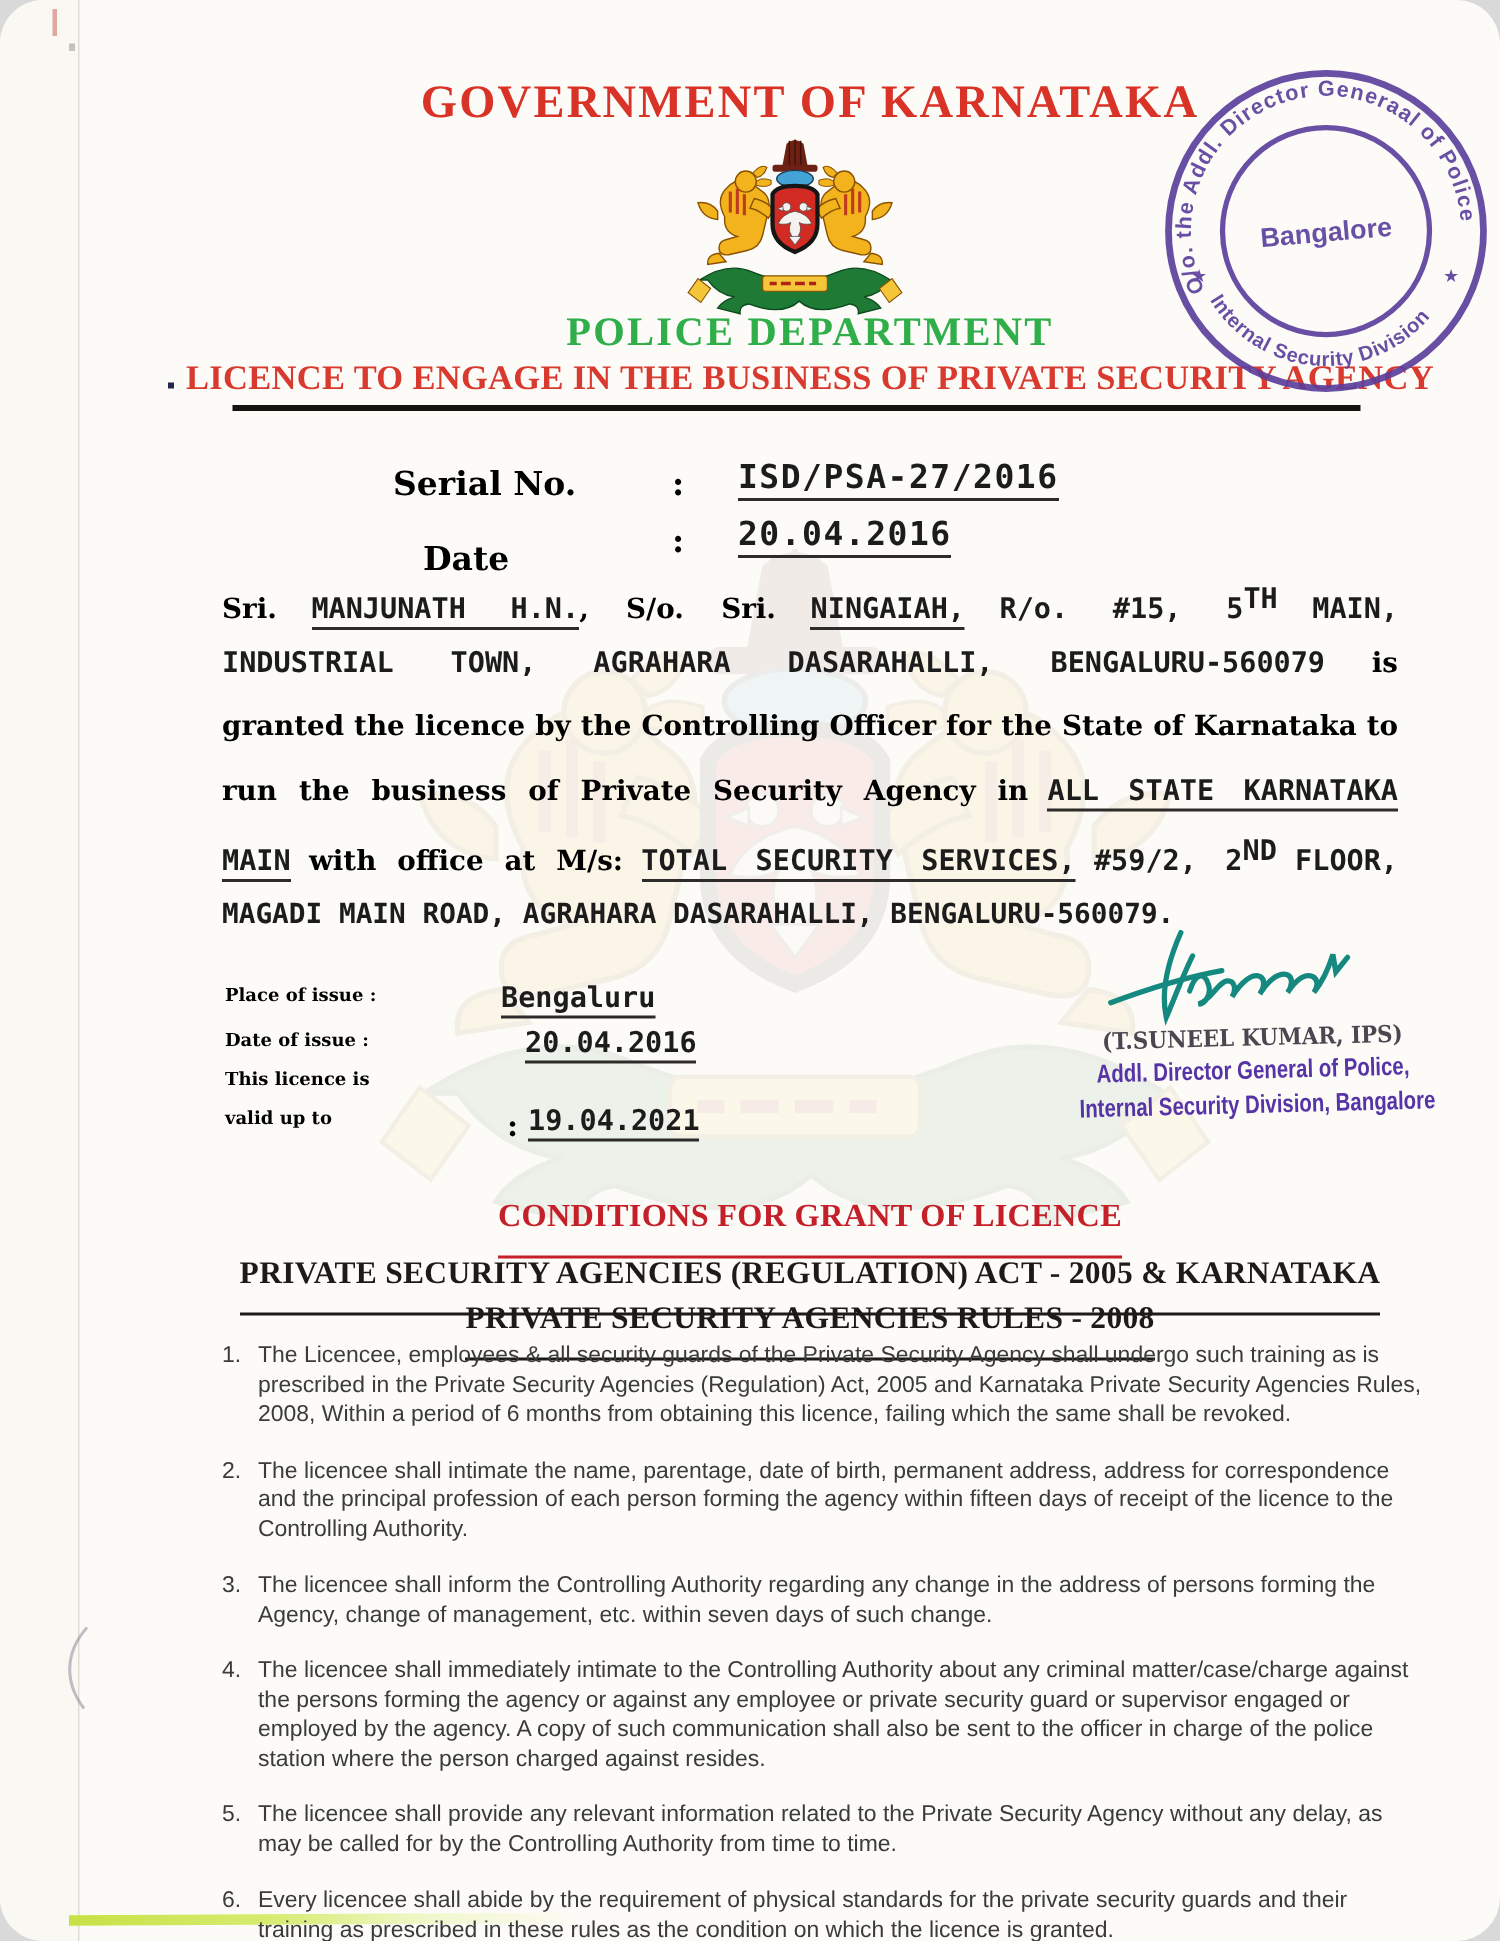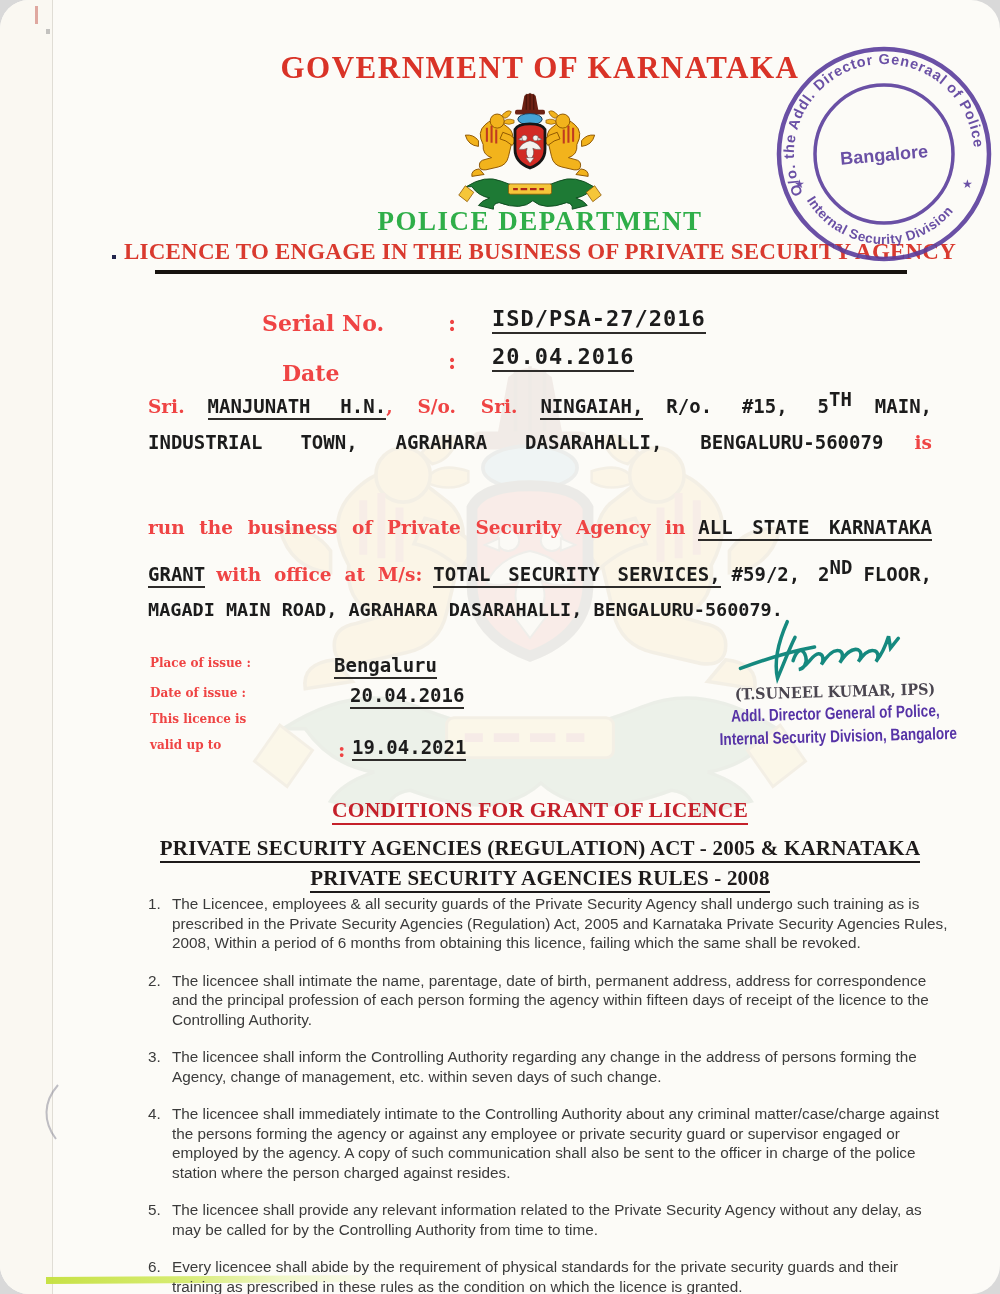--- a/index.html
+++ b/index.html
@@ -22,21 +22,21 @@
   
   .stamp{left:772px;top:42px;width:224px;height:224px;opacity:.9;}
   .stampArc{font-family:"Liberation Sans",sans-serif;font-size:14.5px;font-weight:600;
             fill:#5a3d9c;letter-spacing:.8px;}
   .stampArcSmall{font-family:"Liberation Sans",sans-serif;font-size:13.5px;font-weight:600;
             fill:#5a3d9c;letter-spacing:.4px;}
   .stampStar{font-size:12px;fill:#5a3d9c;}
   .stampCenter{font-family:"Liberation Sans",sans-serif;font-size:18px;font-weight:600;fill:#5a3d9c;}
 
   
-  .serifb{font-family:"DejaVu Serif",serif;font-weight:700;color:#ef4444;}
+  .serifb{font-family:"DejaVu Serif",serif;font-weight:700;color:#000000;}
   .typed{font-family:"DejaVu Sans Mono",monospace;font-weight:700;color:#1c1c1c;}
   .uline{border-bottom:2.5px solid #2e2c2a;padding-bottom:1px;}
   sup{font-size:11px;}
 
   
   .f22{font-size:22px;}
   .serial-label{left:262px;top:310px;}
   .serial-colon{left:448px;top:310px;}
   .serial-value{left:492px;top:306px;letter-spacing:1px;}
   .date-label{left:262px;top:360px;margin-left:20px;}
@@ -63,21 +63,21 @@
   .signature{left:730px;top:610px;width:210px;height:76px;}
   .sigblock{position:absolute;left:690px;width:290px;text-align:center;transform:rotate(-1.5deg);}
   .sig-name{top:682px;font-family:"DejaVu Serif",serif;font-weight:700;font-size:15.5px;color:#4b4650;}
   .sig-name span{display:inline-block;transform:scaleX(.92);}
   .sig-purple{font-family:"Liberation Sans",sans-serif;font-weight:700;font-size:17px;color:#5633a6;}
   .sp1{top:704px;} .sp2{top:727px;}
   .sig-purple span{display:inline-block;transform:scaleX(.8);white-space:nowrap;}
 
   
   .cond-head{top:798px;font-size:21.5px;font-weight:700;color:#c5202a;letter-spacing:.2px;}
-  .cond-head span, .act-head span{border-bottom:2.5px solid currentColor;padding-bottom:1px;}
+  .cond-head span, .act-head span{border-bottom:2.5px solid currentColor;padding-bottom:15px;}
   .act-head{font-size:21px;font-weight:700;color:#1d1a1a;letter-spacing:.2px;}
   .act1{top:836px;} .act2{top:866px;}
   .conds{position:absolute;left:148px;top:894px;width:800px;
          font-family:"Liberation Sans",sans-serif;font-size:15.3px;line-height:19.5px;color:#3b3b3b;}
   .citem{display:flex;margin-bottom:18px;}
   .cnum{width:24px;flex:none;}
   .ctext{flex:1;}
 
   
   .edge-strip{left:0;top:0;width:52px;height:1294px;background:#faf8f2;}
@@ -179,26 +179,27 @@
     <span class="serifb">Sri.</span>
     <span class="typed uline">MANJUNATH H.N.</span><span class="serifb">, S/o. Sri.</span>
     <span class="typed uline">NINGAIAH,</span>
     <span class="typed">R/o. #15, 5</span><sup class="typed">TH</sup>
     <span class="typed">MAIN,</span>
   </div>
   <div class="bline bl2">
     <span class="typed">INDUSTRIAL TOWN, AGRAHARA DASARAHALLI, BENGALURU-560079</span>
     <span class="serifb">is</span>
   </div>
+  <div class="bline bl3 serifb">granted the licence by the Controlling Officer for the State of Karnataka to</div>
   <div class="bline bl4">
     <span class="serifb">run the business of Private Security Agency in</span>
     <span class="typed uline">ALL STATE KARNATAKA</span>
   </div>
   <div class="bline bl5">
-    <span class="typed uline">GRANT</span>
+    <span class="typed uline">MAIN</span>
     <span class="serifb">with office at M/s:</span>
     <span class="typed uline">TOTAL SECURITY SERVICES,</span>
     <span class="typed">#59/2, 2</span><sup class="typed">ND</sup>
     <span class="typed">FLOOR,</span>
   </div>
   <div class="bline bl6 noj typed">MAGADI MAIN ROAD, AGRAHARA DASARAHALLI, BENGALURU-560079.</div>
 
   <div class="abs serifb ilabel irow1l">Place of issue :</div>
   <div class="abs typed ival uline irow1v">Bengaluru</div>
   <div class="abs serifb ilabel irow2l">Date of issue  :</div>

